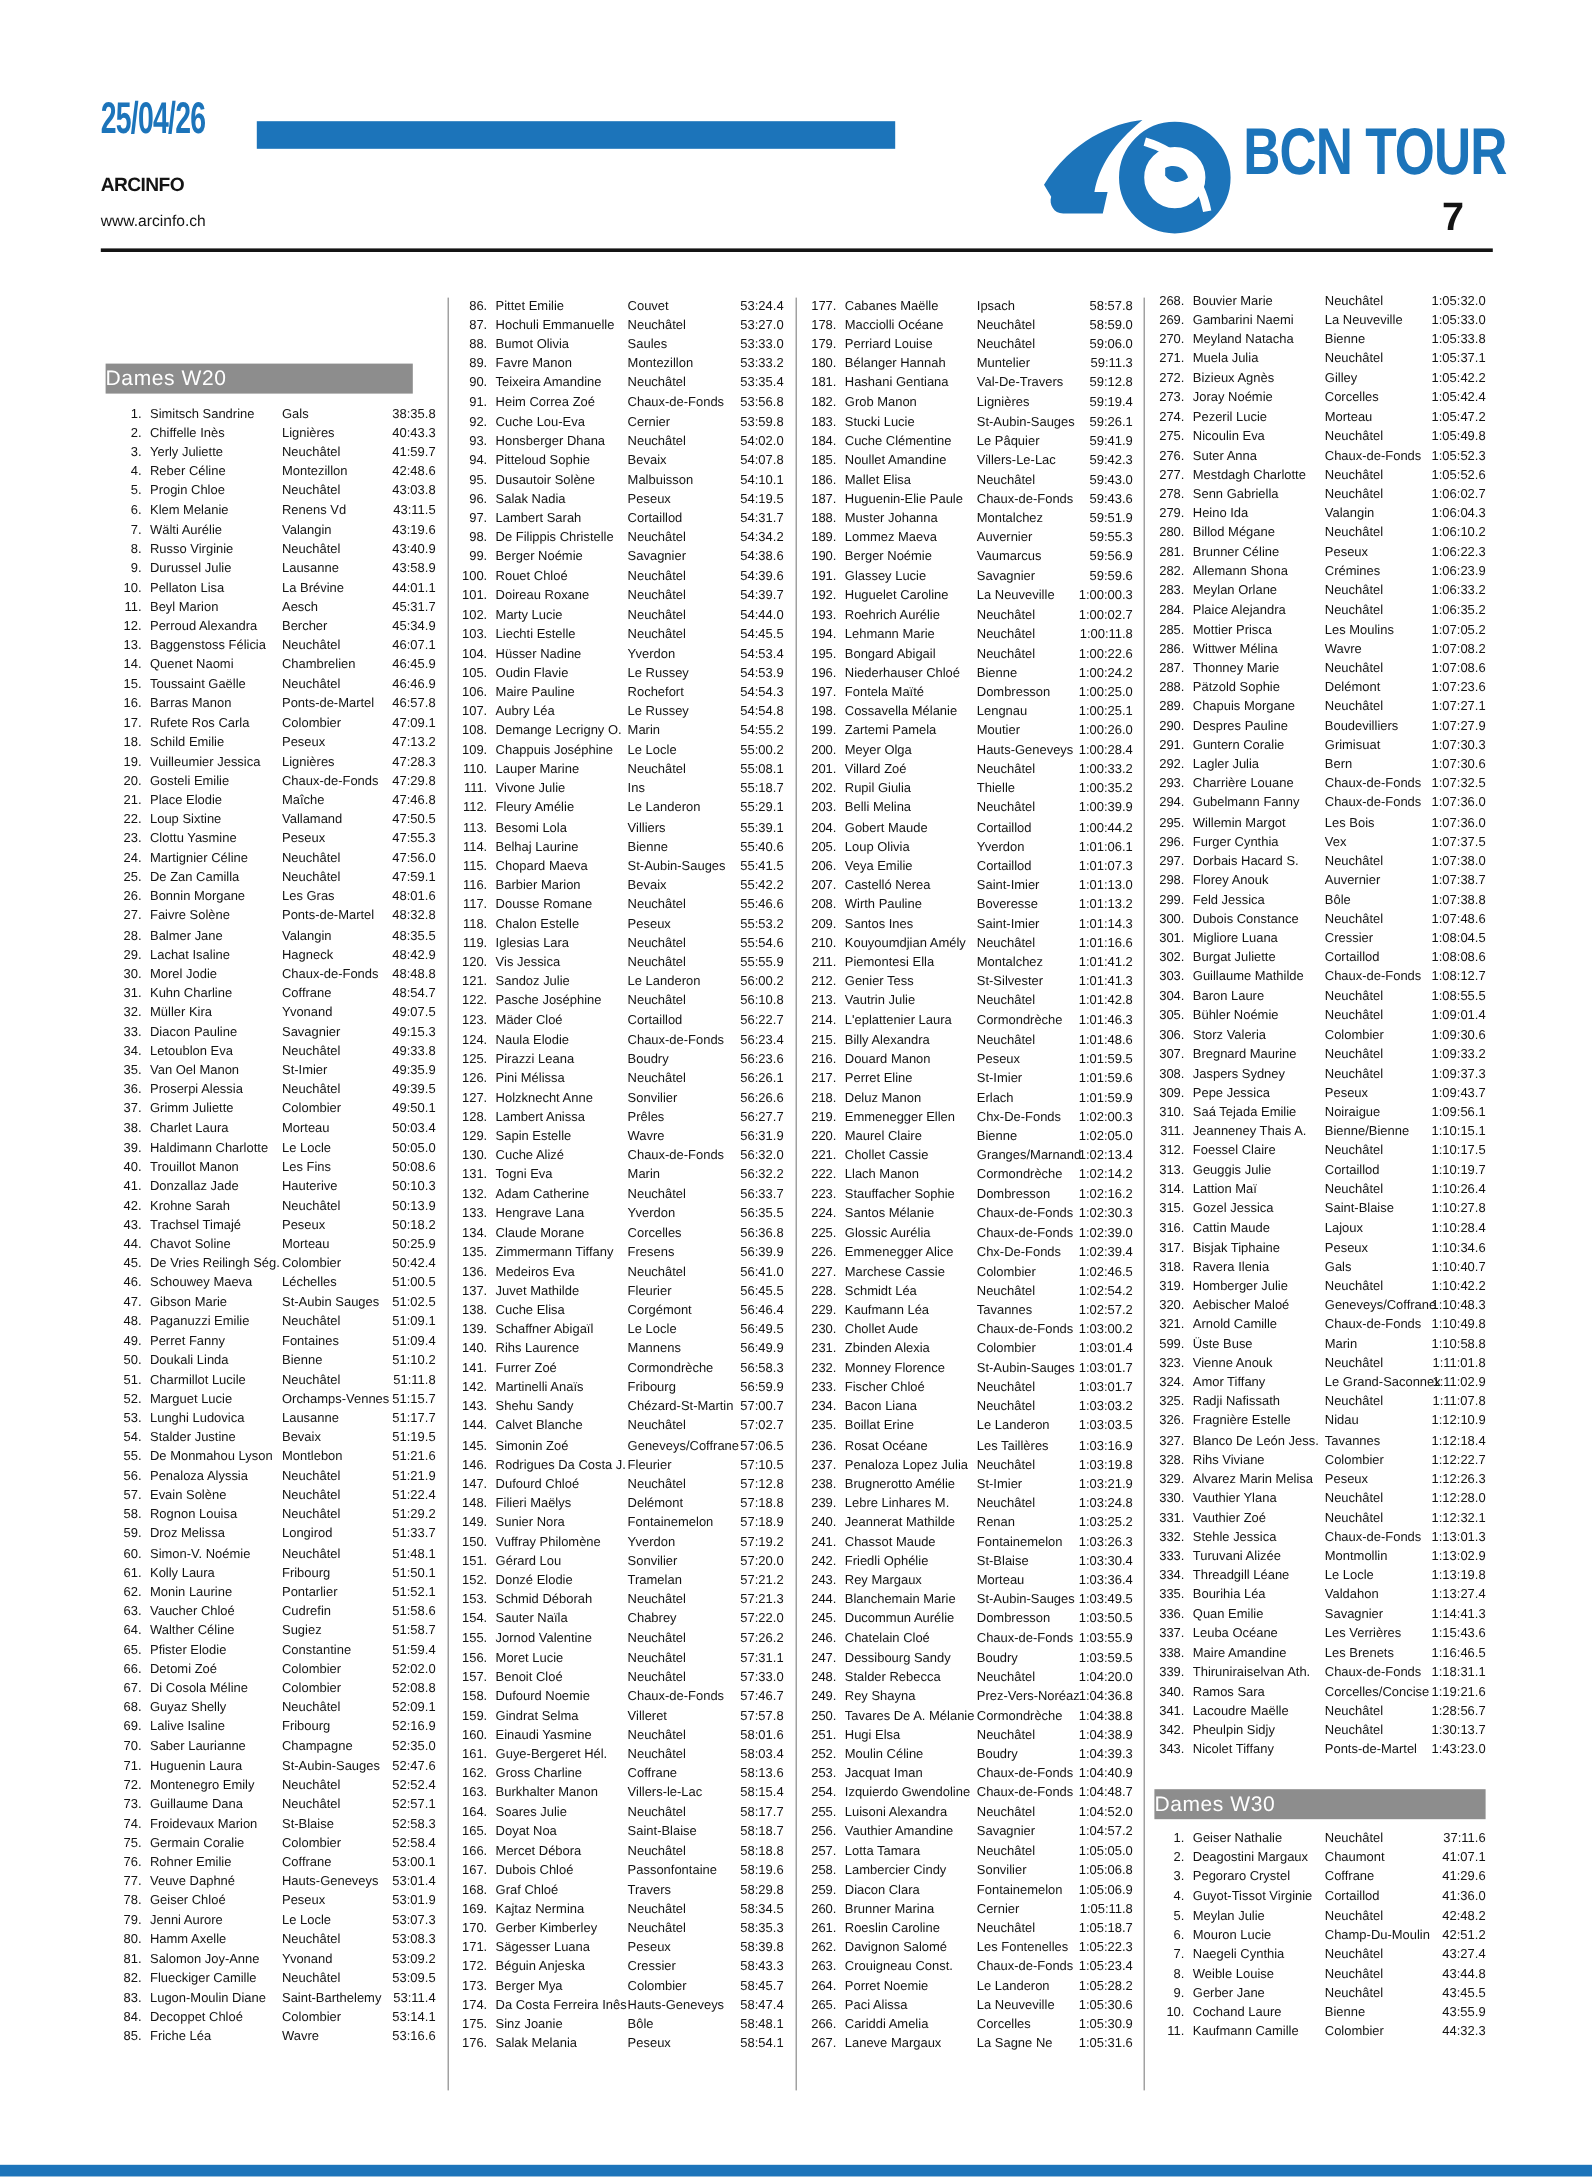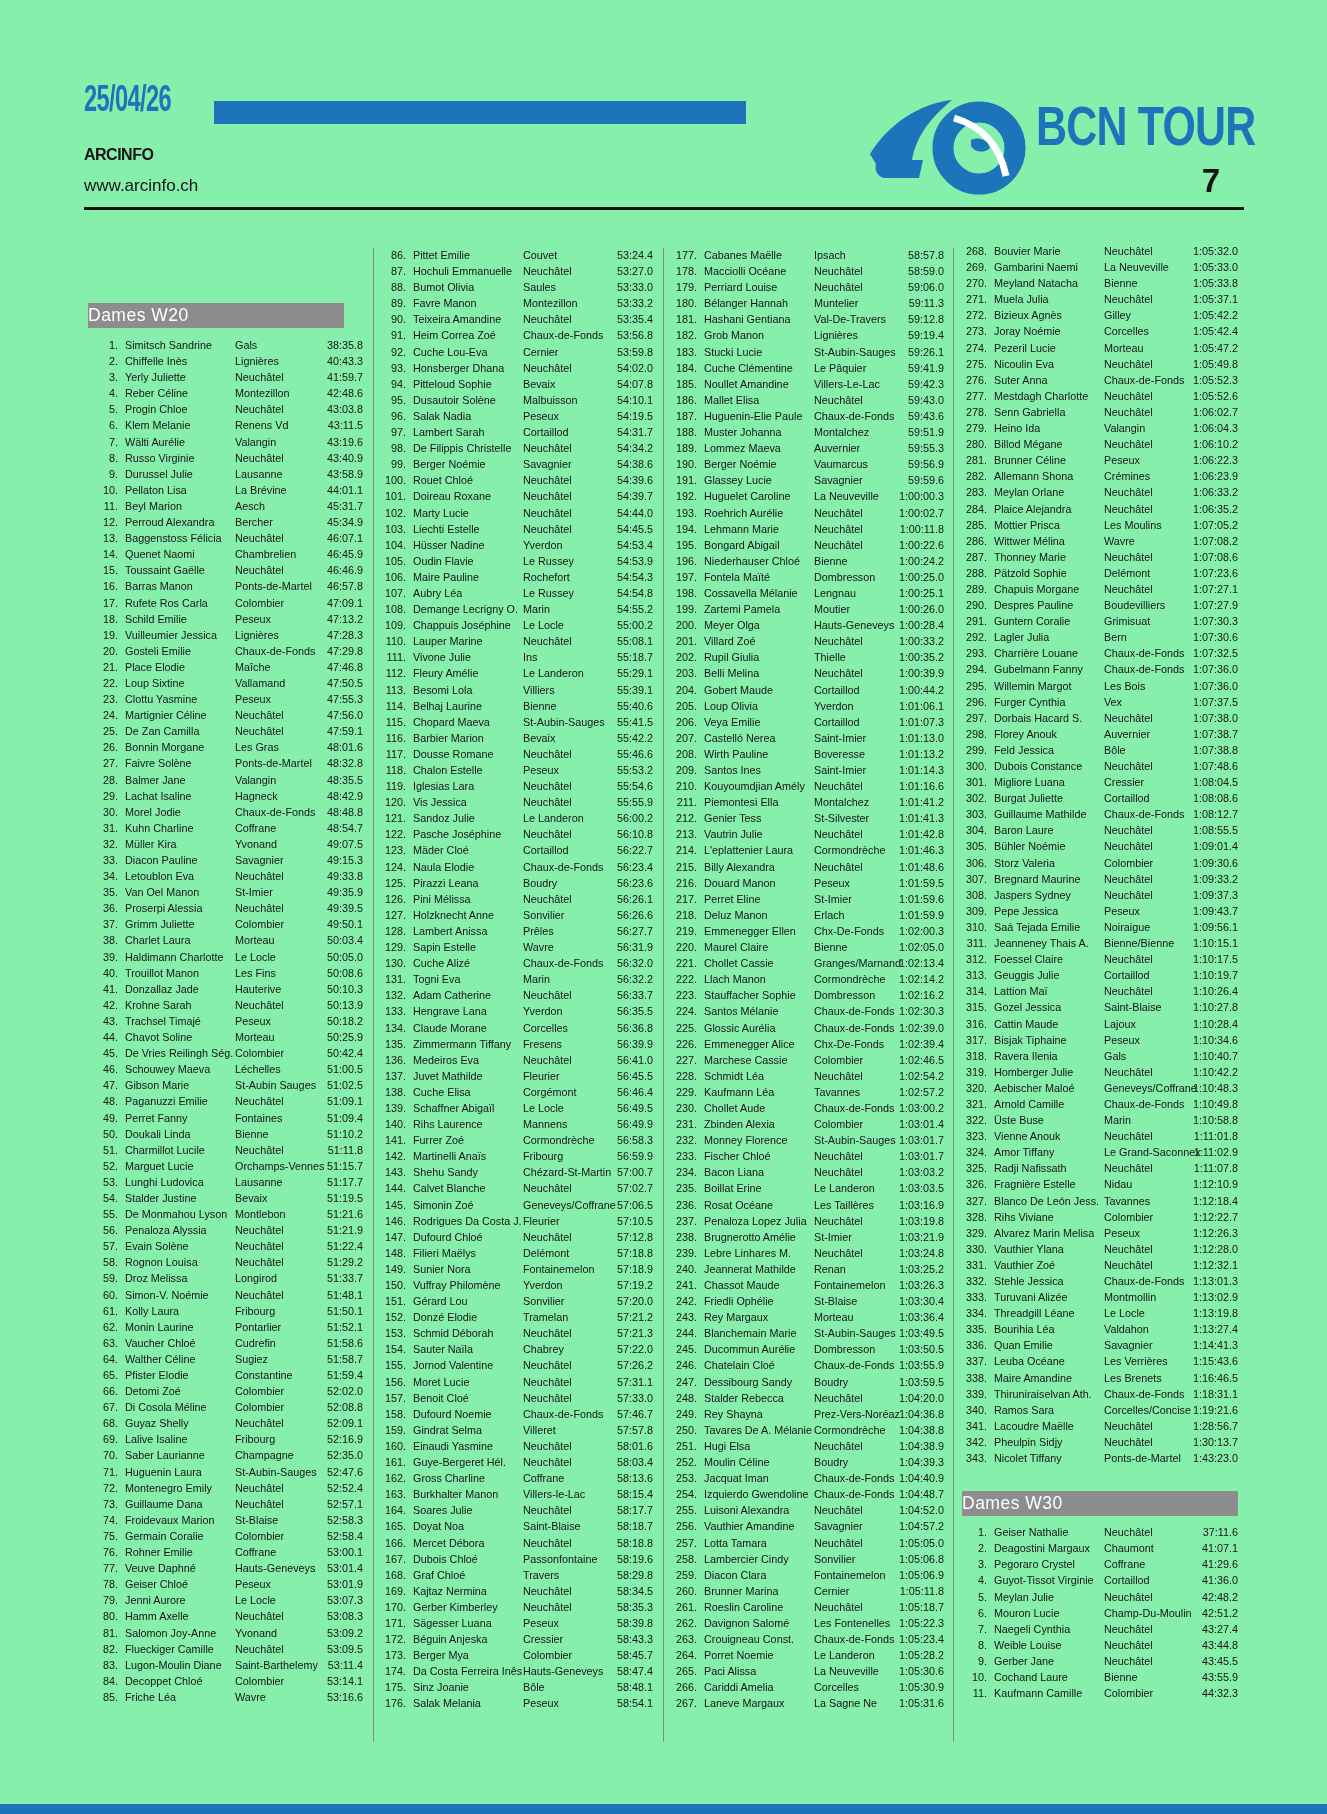--- a/index.html
+++ b/index.html
@@ -1,23 +1,23 @@
 <!DOCTYPE html>
 <html><head>
 <meta charset="utf-8">
 <style>
   html,body{margin:0;padding:0;background:#e8e8e8;}
-  .page{position:relative;width:1327px;height:1814px;background:#86efac;overflow:hidden;
+  .page{position:relative;width:1327px;height:1814px;background:#ffffff;overflow:hidden;
         font-family:"Liberation Sans",sans-serif;color:#141414;}
   
   .date{position:absolute;left:84px;top:78px;font-size:37px;font-weight:bold;color:#1c74ba;
         transform:scaleX(.64);transform-origin:left top;letter-spacing:-1px;white-space:nowrap;}
   .accent-bar{position:absolute;left:214px;top:101px;width:532px;height:23px;background:#1c74ba;}
   .pub{position:absolute;left:84px;top:146px;font-size:16px;font-weight:800;letter-spacing:-.5px;}
-  .site{position:absolute;left:84px;top:176px;font-size:17px;}
+  .site{position:absolute;left:84px;top:176px;font-size:13px;}
   .head-rule{position:absolute;left:84px;top:207px;width:1160px;height:3px;background:#141414;}
   .logo{position:absolute;left:866px;top:96px;width:168px;height:108px;}
   .brand{position:absolute;left:1036px;top:94px;font-size:55px;font-weight:bold;color:#1c74ba;
          transform:scaleX(.78);transform-origin:left top;letter-spacing:-1px;white-space:nowrap;}
   .pagenum{position:absolute;left:1160px;top:162px;width:60px;text-align:right;
            font-size:33px;font-weight:bold;}
   
   .title{position:absolute;left:95px;top:239px;width:268px;text-align:center;
          font-size:31px;font-weight:400;letter-spacing:2px;color:#1d1d1d;}
   .secbar{background:#8d8d8d;color:#ffffff;font-size:17.5px;
@@ -1990,21 +1990,21 @@
         <span class="city">Geneveys/Coffrane</span>
         <span class="time">1:10:48.3</span>
       </div>
       <div class="row">
         <span class="rank">321.</span>
         <span class="name">Arnold Camille</span>
         <span class="city">Chaux-de-Fonds</span>
         <span class="time">1:10:49.8</span>
       </div>
       <div class="row">
-        <span class="rank">322.</span>
+        <span class="rank">599.</span>
         <span class="name">Üste Buse</span>
         <span class="city">Marin</span>
         <span class="time">1:10:58.8</span>
       </div>
       <div class="row">
         <span class="rank">323.</span>
         <span class="name">Vienne Anouk</span>
         <span class="city">Neuchâtel</span>
         <span class="time">1:11:01.8</span>
       </div>

